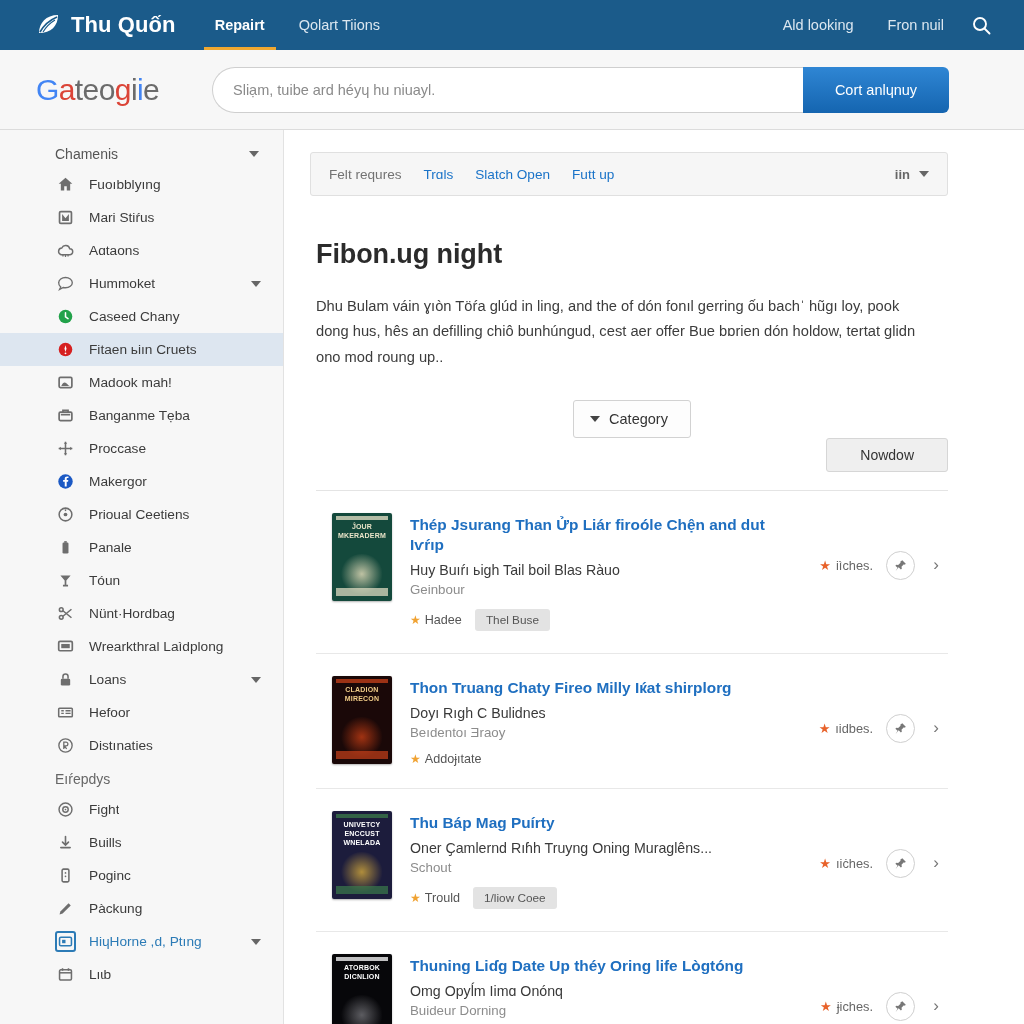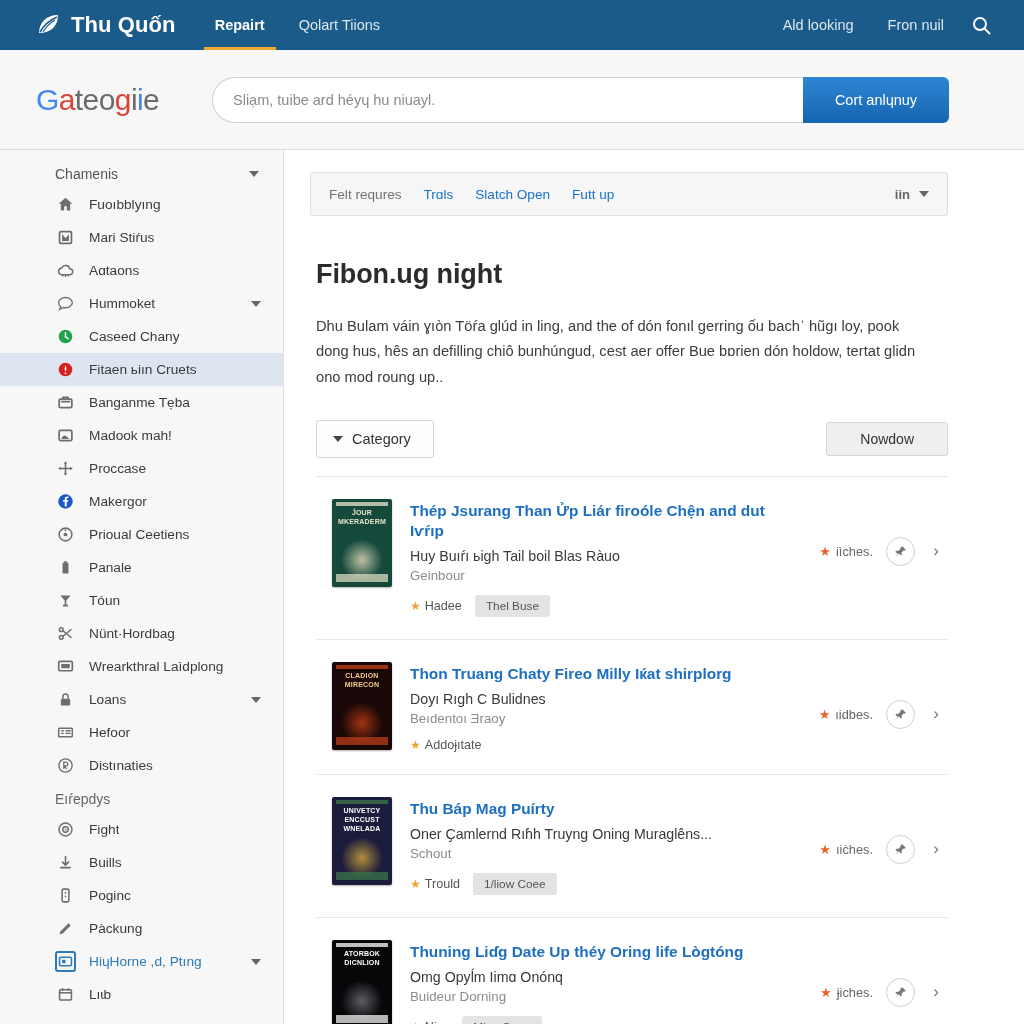--- a/index.html
+++ b/index.html
@@ -42,21 +42,21 @@
     padding-right: 26px; gap: 6px;
   }
   .nav-right .nav-link { padding: 0 14px; }
   .search-glyph {
     width: 34px; height: 34px; display: flex;
     align-items: center; justify-content: center; cursor: pointer;
   }
 
   
   .searchbar {
-    height: 100px; background: #f7f7f7;
+    height: 80px; background: #f7f7f7;
     border-bottom: 1px solid #dcdcdc;
     display: flex; align-items: center; padding: 3px 36px;
   }
   .glogo {
     font-size: 30px; letter-spacing: -.6px;
     width: 172px; flex: none; white-space: nowrap;
   }
   .glogo span { font-weight: normal; }
   .search-wrap {
     flex: 1; max-width: 737px; display: flex; align-items: stretch;
@@ -136,21 +136,21 @@
     font-size: 27px; font-weight: bold; color: #2b2b2b;
     margin: 43px 0 24px 6px; letter-spacing: -.1px;
   }
   .page-desc {
     font-size: 14.7px; color: #3c3c3c; line-height: 1.72;
     margin: 0 0 30px 6px; max-width: 600px;
   }
 
   .filter-row {
     display: flex; align-items: center; margin: 0 0 0 6px;
-    padding-bottom: 18px; border-bottom: 1px solid #e4e4e4;
+    padding-bottom: 18px; border-bottom: 1px solid #e4e4e4; flex-direction: column;
   }
   .category-btn {
     display: flex; align-items: center; gap: 9px;
     border: 1px solid #d2d2d2; border-radius: 3px;
     background: #fdfdfd; padding: 10px 22px 10px 16px;
     font-size: 14.5px; color: #333; cursor: pointer;
   }
   .category-btn .caret { border-top-color: #444; }
   .nowdow-btn {
     margin-left: auto; background: #efefef; border: 1px solid #d6d6d6;
@@ -315,35 +315,35 @@
               <circle cx="10" cy="10" r="8" fill="#d62020"></circle>
               <path d="M10 5l1.2 4.2L10 13l-1.2-3.8z" fill="#fff"></path>
               <circle cx="10" cy="14.5" r="1.1" fill="#fff"></circle>
             </svg>
           </span>
           <span class="slabel">Fitaen ьiın Cruets</span>
         </div>
         <div class="side-item">
           <span class="sicon">
             <svg width="17" height="17" viewBox="0 0 20 20">
+              <rect x="2.5" y="4" width="15" height="12" rx="1.5" fill="none" stroke="#6e6e6e" stroke-width="2"></rect>
+              <path d="M5 14c2-4 4-5 6-3s3 3 4 3z" fill="#6e6e6e"></path>
+            </svg>
+          </span>
+          <span class="slabel">Madook mah!</span>
+        </div>
+        <div class="side-item">
+          <span class="sicon">
+            <svg width="17" height="17" viewBox="0 0 20 20">
               <rect x="2.5" y="6" width="15" height="10" rx="1.5" fill="none" stroke="#6e6e6e" stroke-width="2"></rect>
               <path d="M7 6V4h6v2" fill="none" stroke="#6e6e6e" stroke-width="2"></path>
               <rect x="4.5" y="8" width="11" height="2" fill="#6e6e6e"></rect>
             </svg>
           </span>
           <span class="slabel">Banganme Tẹba</span>
-        </div>
-        <div class="side-item">
-          <span class="sicon">
-            <svg width="17" height="17" viewBox="0 0 20 20">
-              <rect x="2.5" y="4" width="15" height="12" rx="1.5" fill="none" stroke="#6e6e6e" stroke-width="2"></rect>
-              <path d="M5 14c2-4 4-5 6-3s3 3 4 3z" fill="#6e6e6e"></path>
-            </svg>
-          </span>
-          <span class="slabel">Madook mah!</span>
         </div>
         <div class="side-item">
           <span class="sicon">
             <svg width="17" height="17" viewBox="0 0 20 20">
               <path d="M10 2v16M2 10h16" stroke="#6e6e6e" stroke-width="1.8"></path>
               <path d="M10 2l-2 2.5h4zM10 18l-2-2.5h4zM2 10l2.5-2v4zM18 10l-2.5-2v4z" fill="#6e6e6e"></path>
             </svg>
           </span>
           <span class="slabel">Proccase</span>
         </div>

